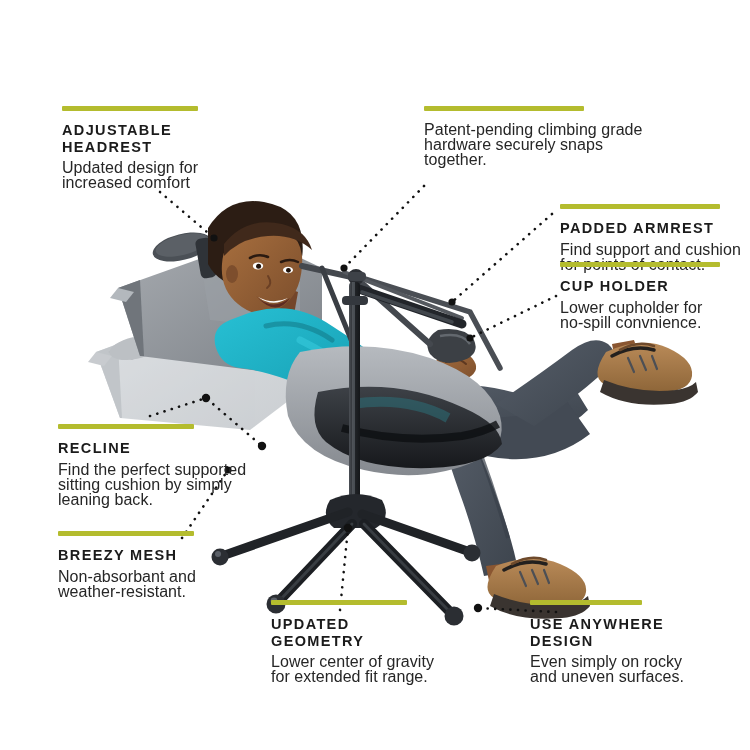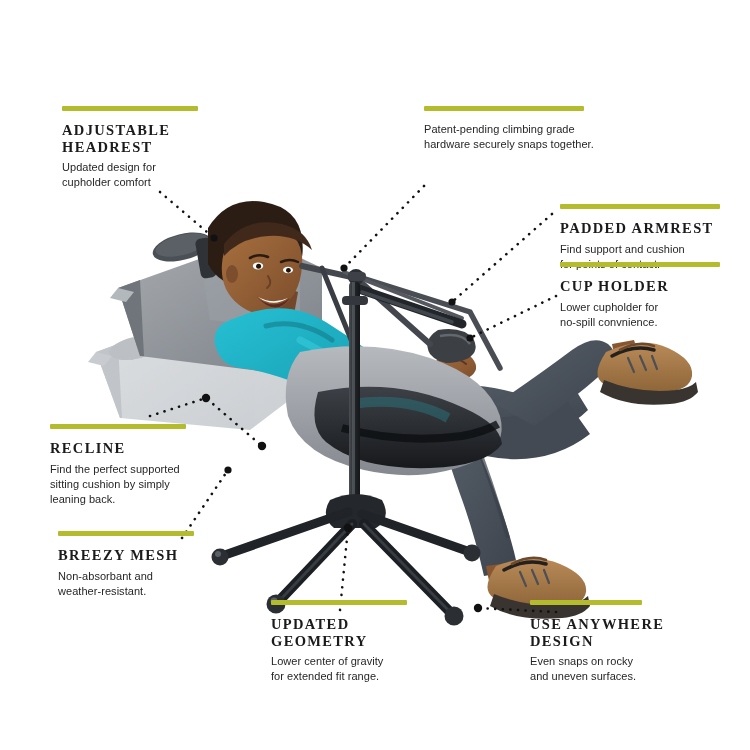--- a/index.html
+++ b/index.html
@@ -15,24 +15,24 @@
   
   .callout{position:absolute;}
   .accent-bar{
     height:5px;width:136px;background:#b4bc2e;margin-bottom:11px;border-radius:1px;
   }
   .callout.w-narrow .accent-bar{width:112px;}
   .callout.w-wide .accent-bar{width:160px;}
   .callout-title{
     font-size:14.5px;font-weight:700;color:#1b1b1b;
     letter-spacing:1.35px;line-height:16.5px;text-transform:uppercase;
-    white-space:pre-line;margin:0 0 5px 0;font-family:Liberation Serif, serif;
+    white-space:pre-line;margin:0 0 5px 0;
   }
   .callout-body{
-    font-size:11px;font-weight:400;color:#262626;
+    font-size:16px;font-weight:400;color:#262626;
     line-height:15.2px;white-space:pre-line;margin:0;letter-spacing:.05px;
   }
 
   
   #art{position:absolute;left:0;top:0;width:750px;height:750px;pointer-events:none;}
   #leaders{position:absolute;left:0;top:0;width:750px;height:750px;pointer-events:none;}
 </style>
 </head>
 <body>
 
@@ -236,21 +236,21 @@
       <circle cx="348" cy="528" r="4.2"></circle>
       <circle cx="478" cy="608" r="4.2"></circle>
     </g>
   </svg>
 
   <div class="callout" style="left:62px;top:106px;width:180px;">
     <div class="accent-bar"></div>
     <div class="callout-title">ADJUSTABLE
 HEADREST</div>
     <div class="callout-body">Updated design for
-cupholder comfort</div>
+increased comfort</div>
   </div>
 
   <div class="callout w-wide" style="left:424px;top:106px;width:230px;">
     <div class="accent-bar"></div>
     <div class="callout-body">Patent-pending climbing grade
 hardware securely snaps together.</div>
   </div>
 
   <div class="callout w-wide" style="left:560px;top:204px;width:190px;">
     <div class="accent-bar"></div>
@@ -259,21 +259,21 @@
 for points of contact.</div>
   </div>
 
   <div class="callout w-wide" style="left:560px;top:262px;width:190px;">
     <div class="accent-bar"></div>
     <div class="callout-title">CUP HOLDER</div>
     <div class="callout-body">Lower cupholder for
 no-spill convnience.</div>
   </div>
 
-  <div class="callout" style="left:50px;top:424px;width:200px;">
+  <div class="callout" style="left:58px;top:424px;width:200px;">
     <div class="accent-bar"></div>
     <div class="callout-title">RECLINE</div>
     <div class="callout-body">Find the perfect supported
 sitting cushion by simply
 leaning back.</div>
   </div>
 
   <div class="callout" style="left:271px;top:600px;width:190px;">
     <div class="accent-bar"></div>
     <div class="callout-title">UPDATED
@@ -286,17 +286,17 @@
     <div class="accent-bar"></div>
     <div class="callout-title">BREEZY MESH</div>
     <div class="callout-body">Non-absorbant and
 weather-resistant.</div>
   </div>
 
   <div class="callout w-narrow" style="left:530px;top:600px;width:180px;">
     <div class="accent-bar"></div>
     <div class="callout-title">USE ANYWHERE
 DESIGN</div>
-    <div class="callout-body">Even snaps on rocky
+    <div class="callout-body">Even simply on rocky
 and uneven surfaces.</div>
   </div>
 
 </div>
 
 </body></html>

